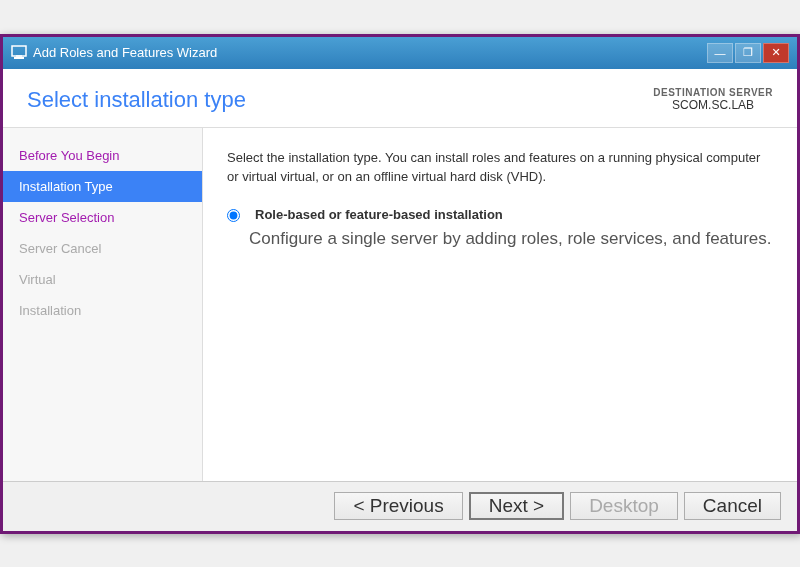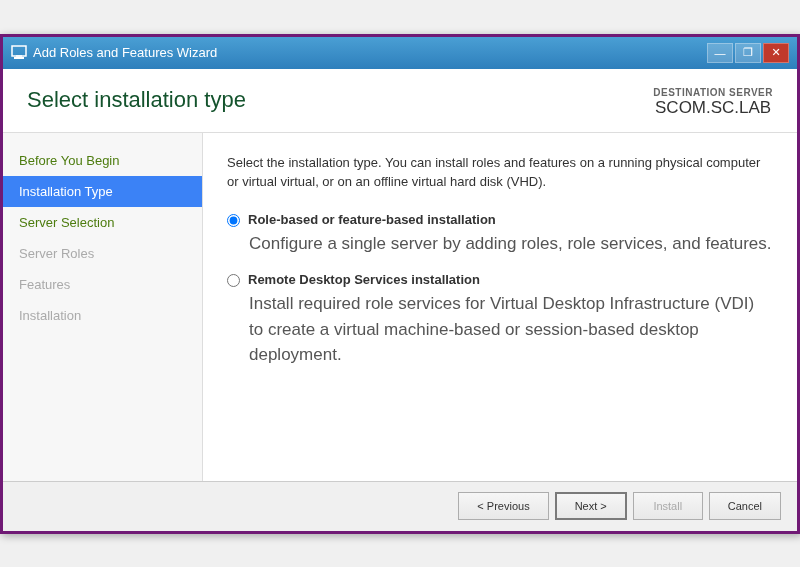--- a/index.html
+++ b/index.html
@@ -84,39 +84,39 @@
     .page-header {
       background: #fff;
       padding: 18px 24px 14px 24px;
       border-bottom: 1px solid #ddd;
       display: flex;
       justify-content: space-between;
       align-items: flex-start;
       flex-shrink: 0;
     }
     .page-header-title {
-      color: #14532d;
+      color: #3b82f6;
       font-size: 22px;
       font-weight: 300;
       text-align: right;
     }
     .destination-server {
       text-align: center;
       font-size: 11px;
       color: #555;
     }
     .destination-server .label {
       font-weight: 600;
       letter-spacing: 0.5px;
       font-size: 10px;
       color: #666;
     }
     .destination-server .value {
       color: #333;
-      font-size: 17px;
+      font-size: 12px;
     }
 
     
     .body-area {
       display: flex;
       flex: 1;
       overflow: hidden;
     }
 
     
@@ -124,21 +124,21 @@
       width: 200px;
       background: #f7f7f7;
       border-right: 1px solid #ddd;
       padding: 12px 0;
       flex-shrink: 0;
     }
     .sidebar-item {
       padding: 8px 16px;
       font-size: 13px;
       cursor: default;
-      color: #4d7c0f;
+      color: #a21caf;
     }
     .sidebar-item.active {
       background: #3b82f6;
       color: white;
     }
     .sidebar-item.disabled {
       color: #aaa;
     }
 
     
@@ -154,21 +154,21 @@
       margin-bottom: 20px;
     }
 
     
     .radio-option {
       margin-bottom: 16px;
     }
     .radio-label {
       display: flex;
       align-items: flex-start;
-      gap: 8px;
+      gap: 15px;
       margin-bottom: 4px;
     }
     .radio-label input[type="radio"] {
       margin-top: 2px;
       flex-shrink: 0;
     }
     .radio-title {
       font-weight: 600;
       color: #333;
       font-size: 13px;
@@ -187,21 +187,21 @@
       padding: 10px 16px;
       display: flex;
       justify-content: flex-end;
       align-items: center;
       gap: 6px;
       flex-shrink: 0;
       height: 50px;
     }
     .footer-btn {
       padding: 5px 18px;
-      font-size: 11px;
+      font-size: 19px;
       border: 1px solid #adadad;
       background: linear-gradient(to bottom, #f6f6f6, #e8e8e8);
       cursor: pointer;
       color: #333;
       min-width: 70px;
       height: 28px;
       display: flex;
       align-items: center;
       justify-content: center;
     }
@@ -251,51 +251,44 @@
         <div class="sidebar-item">
           <span>Before You Begin</span>
         </div>
         <div class="sidebar-item active">
           <span>Installation Type</span>
         </div>
         <div class="sidebar-item">
           <span>Server Selection</span>
         </div>
         <div class="sidebar-item disabled">
-          <span>Server Roles</span>
+          <span>Server Cancel</span>
         </div>
         <div class="sidebar-item disabled">
-          <span>Features</span>
+          <span>Virtual</span>
         </div>
         <div class="sidebar-item disabled">
           <span>Installation</span>
         </div>
       </div>
 
       <div class="content-panel">
         <p class="content-description">Select the installation type. You can install roles and features on a running physical computer or virtual virtual, or on an offline virtual hard disk (VHD).</p>
 
         <div class="radio-option">
           <label class="radio-label">
             <input type="radio" name="installation-type" checked="" style="">
             <span class="radio-title">Role-based or feature-based installation</span>
           </label>
           <p class="radio-desc">Configure a single server by adding roles, role services, and features.</p>
         </div>
 
-        <div class="radio-option">
-          <label class="radio-label">
-            <input type="radio" name="installation-type" style="">
-            <span class="radio-title">Remote Desktop Services installation</span>
-          </label>
-          <p class="radio-desc">Install required role services for Virtual Desktop Infrastructure (VDI) to create a virtual machine-based or session-based desktop deployment.</p>
-        </div>
       </div>
     </div>
 
     <div class="footer">
       <button class="footer-btn">&lt; Previous</button>
       <button class="footer-btn next">Next &gt;</button>
-      <button class="footer-btn" disabled="">Install</button>
+      <button class="footer-btn" disabled="">Desktop</button>
       <button class="footer-btn">Cancel</button>
     </div>
   </div>
 </div>
 
 </body></html>

